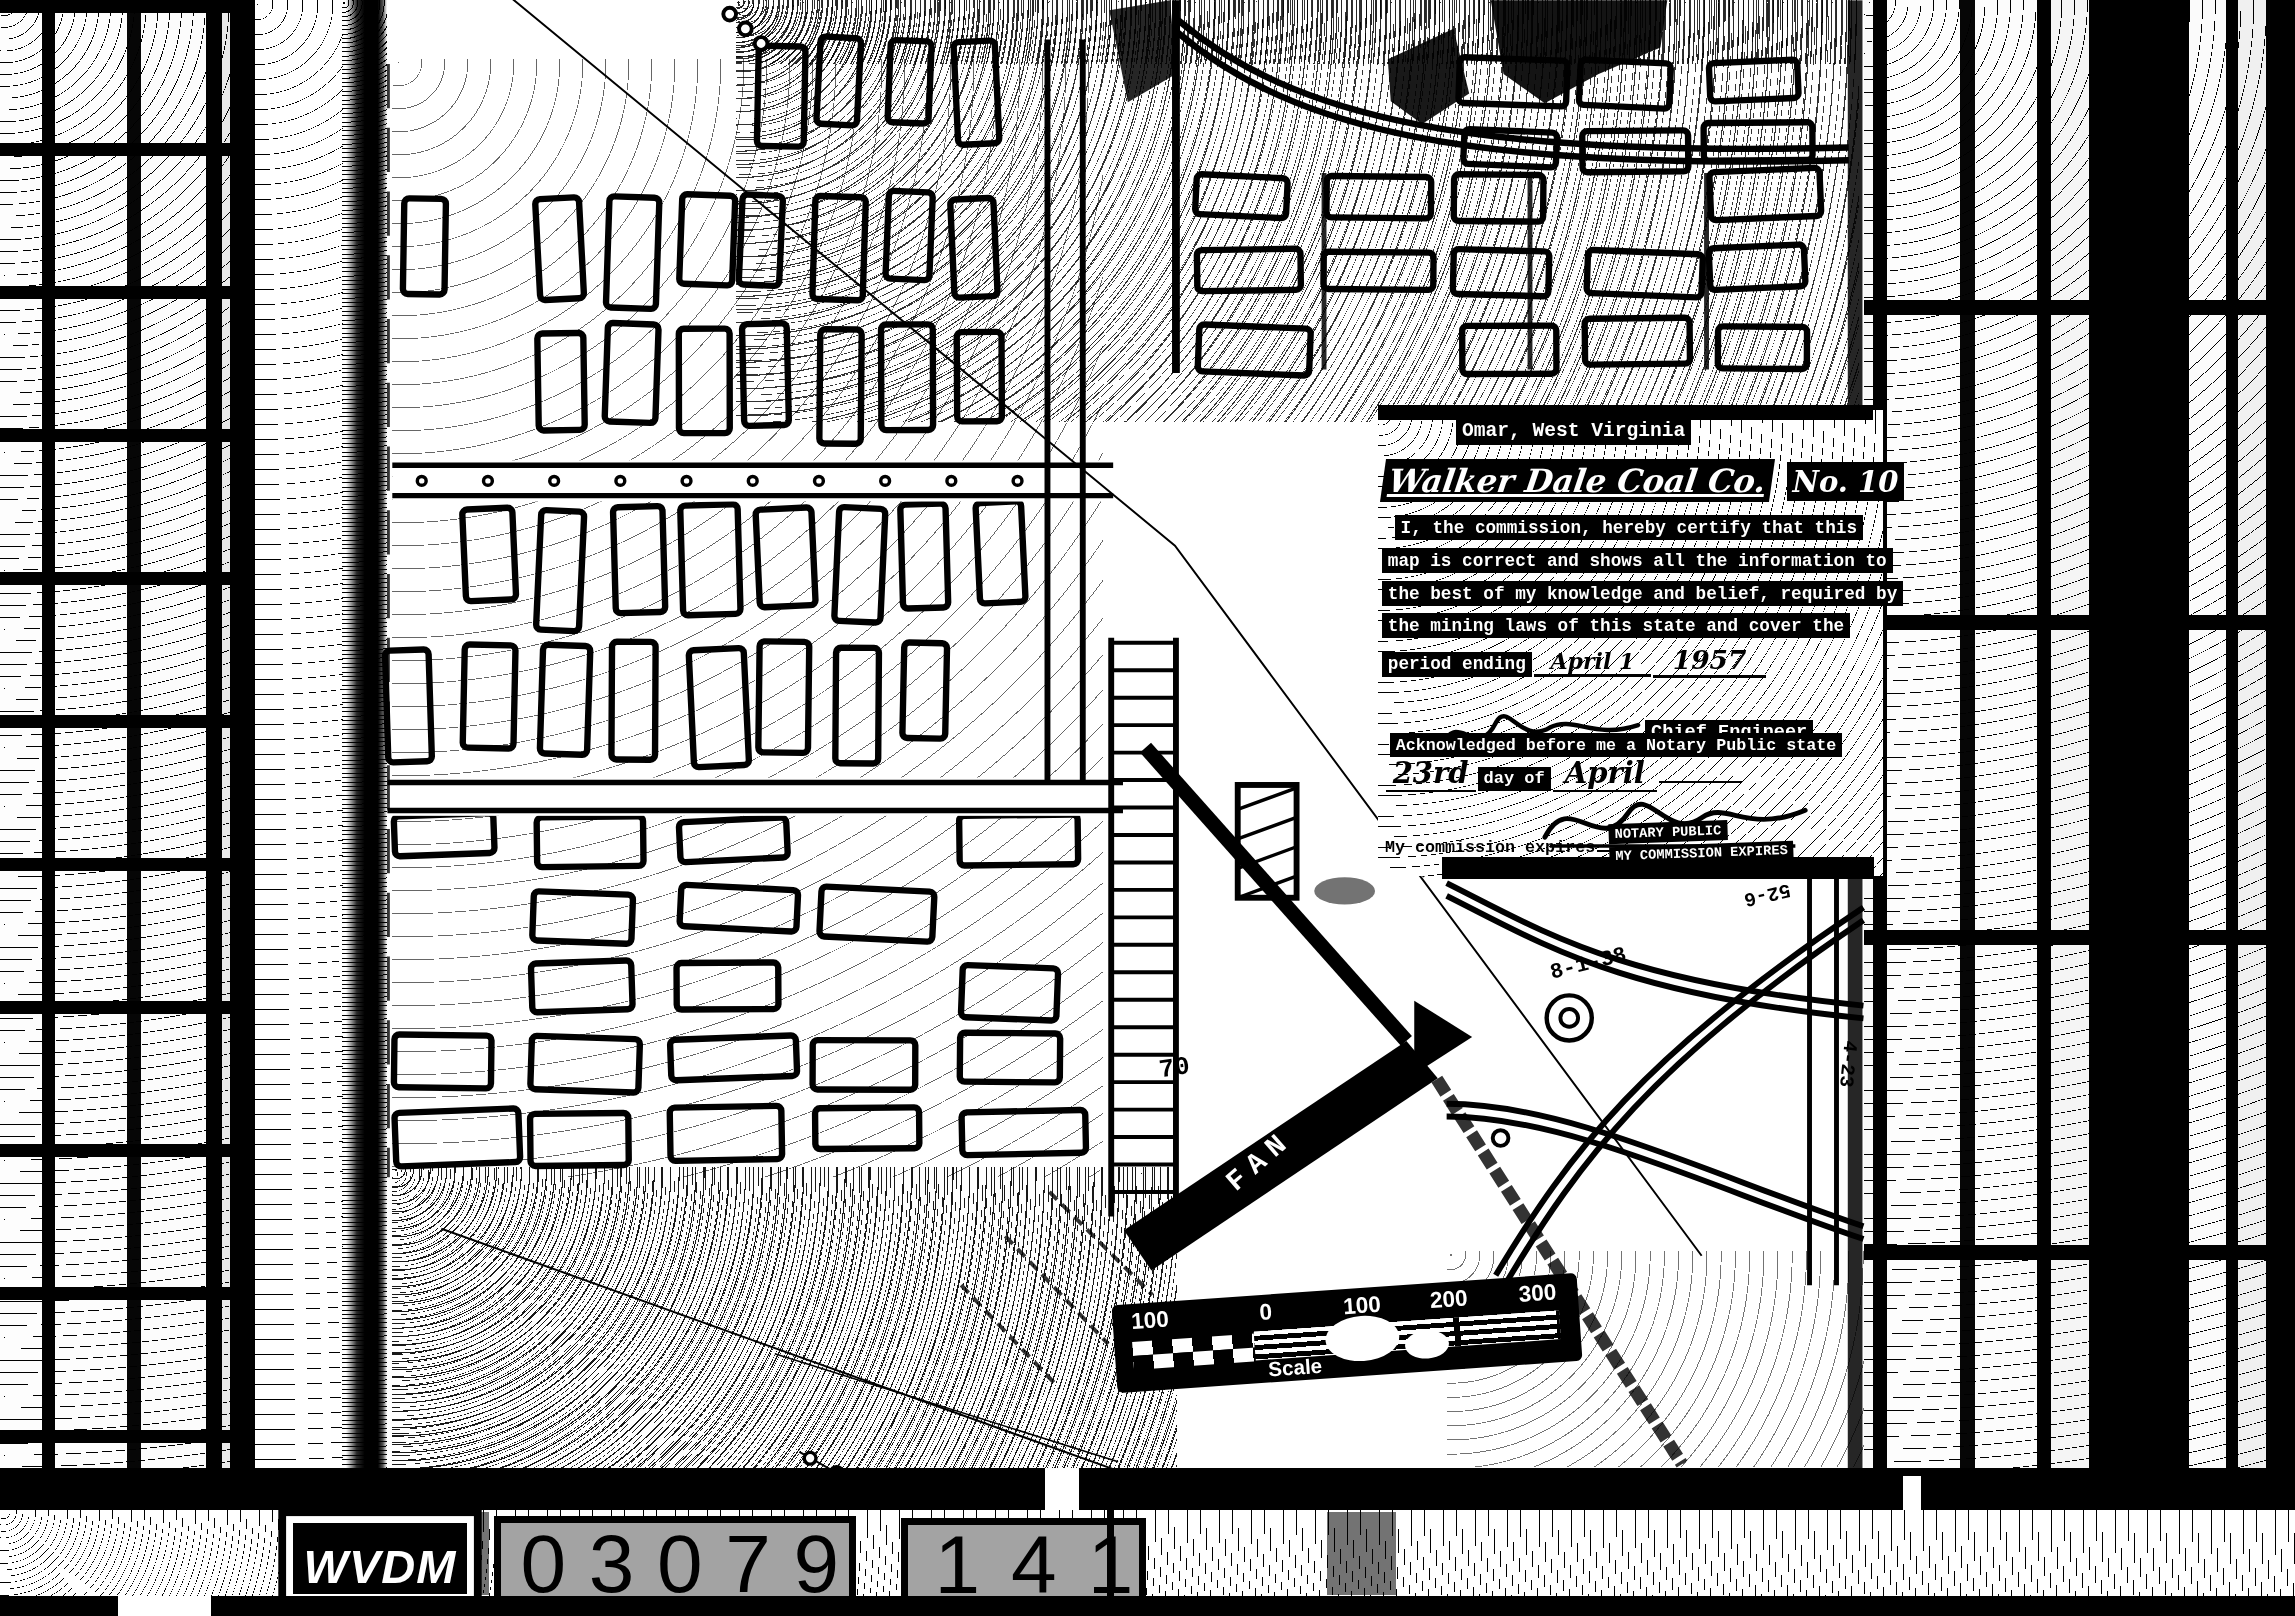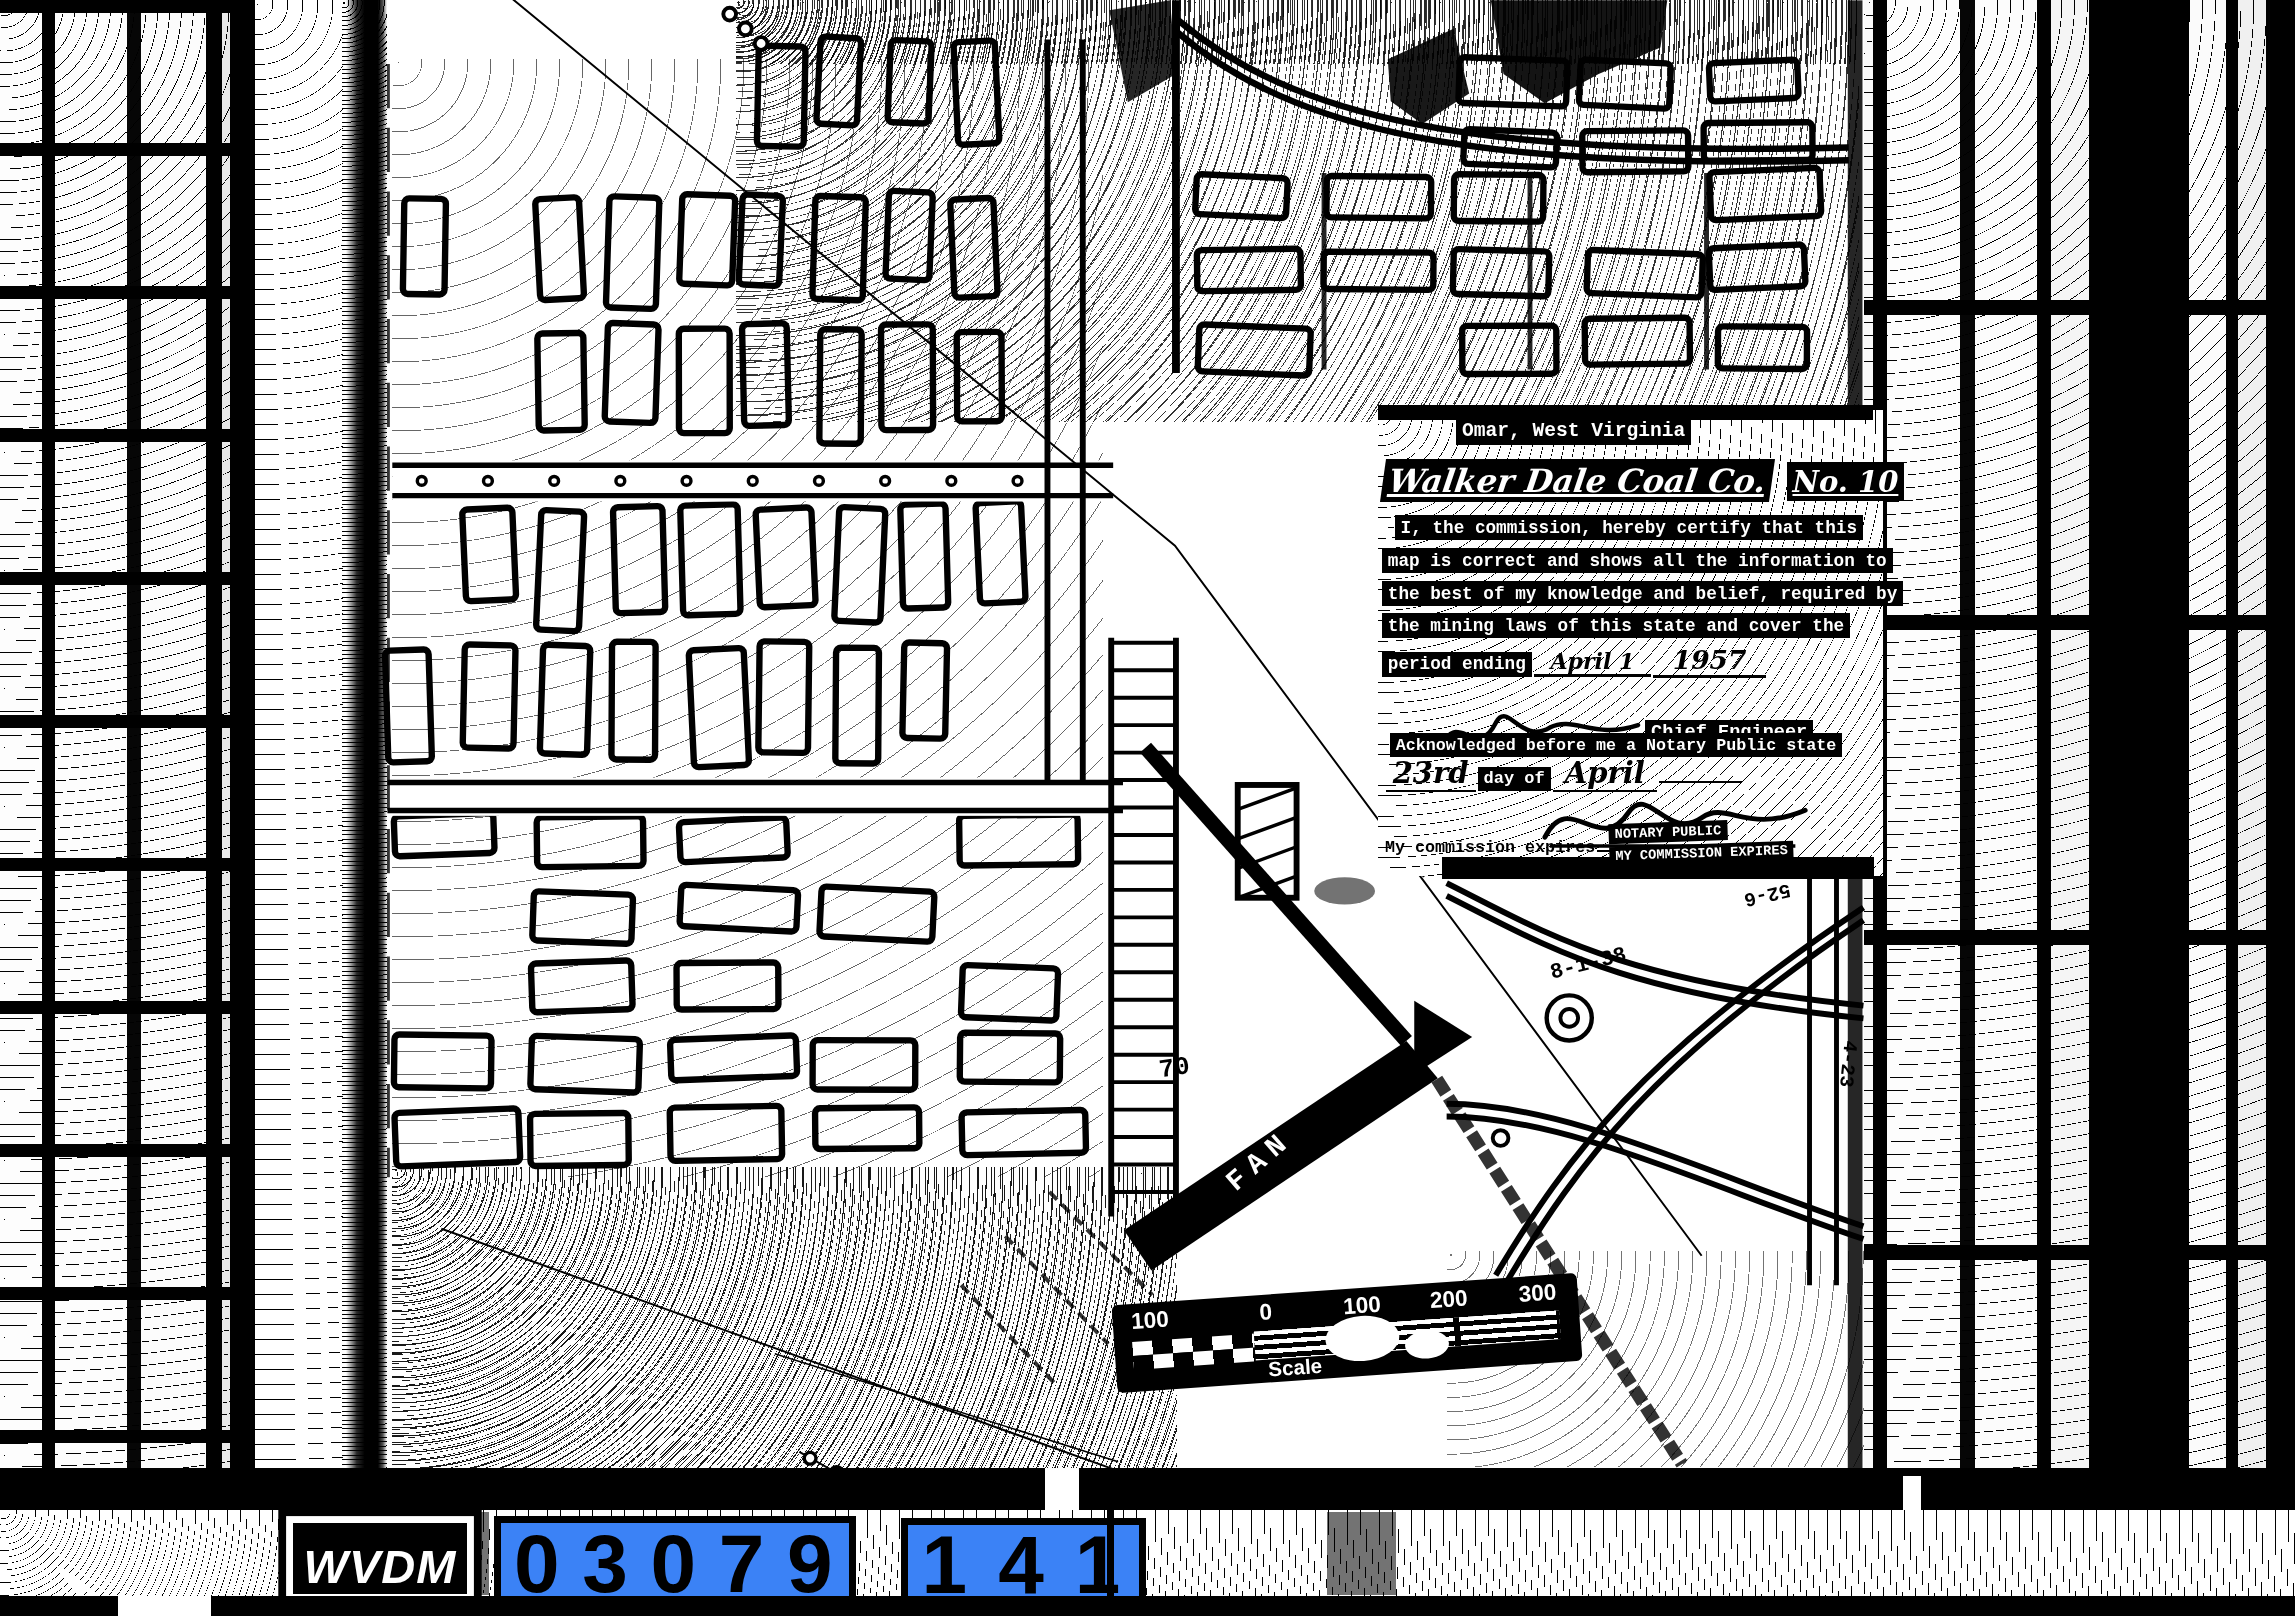--- a/index.html
+++ b/index.html
@@ -69,22 +69,22 @@
   
   .band-top{left:0;top:1468px;width:2295px;height:42px;background:#000;}
   .gap{position:absolute;background:#fff;}
   .strip{left:0;top:1510px;width:2295px;height:86px;background:
       repeating-radial-gradient(circle at 3.4px 2px,#000 0 0.5px,transparent 0.5px 6.4px),#fff;}
   .band-bottom{left:0;top:1596px;width:2295px;height:20.6px;background:#000;}
   .wvdm{left:293px;top:1523px;width:174px;height:71px;background:#000;color:#fff;
         display:flex;align-items:flex-end;justify-content:center;
         font-style:italic;font-weight:700;font-size:47px;letter-spacing:1px;
         box-shadow:0 0 0 6.9px #fff,0 0 0 14.7px #000;}
-  .numbox{position:absolute;background:#3b82f6;border:7.4px solid #000;display:flex;align-items:center;
-          justify-content:center;font-weight:700;color:#000;overflow:hidden;}
+  .numbox{position:absolute;background:#a3a3a3;border:7.4px solid #000;display:flex;align-items:center;
+          justify-content:flex-start;font-weight:400;color:#000;overflow:hidden;}
   .vdivider{left:1107px;top:1510px;width:6.9px;height:107px;background:#000;}
   .darkpatch{position:absolute;background:#000;opacity:.55;}
 </style>
 </head>
 <body>
 
 <div class="page">
 
   <div class="abs film-left"></div>
   <div class="abs margin-strip"></div>
@@ -267,21 +267,21 @@
 
   <div class="abs cert">
     <div class="abs cert-topbar"></div>
     <div class="abs cert-botbar"></div>
 
     <div class="cl" style="left:78px;top:7.8px">
       <span class="inv tw" style="font-size:19.6px">Omar, West Virginia</span>
     </div>
     <div class="cl" style="left:4.9px;top:49px">
       <span class="inv hand" style="font-size:32px;text-decoration:underline;transform:skewX(-8deg)">Walker Dale Coal Co.</span>
-      <span class="inv hand" style="font-size:29px;text-decoration:underline;margin-left:12.8px">No. 10</span>
+      <span class="inv hand" style="font-size:29px;margin-left:12.8px">No. 10</span>
     </div>
     <div class="cl" style="left:16.7px;top:105px"><span class="inv tw" style="font-size:17.7px">I, the commission, hereby certify that this</span></div>
     <div class="cl" style="left:3.9px;top:138px"><span class="inv tw" style="font-size:17.7px">map is correct and shows all the information to</span></div>
     <div class="cl" style="left:3.9px;top:171px"><span class="inv tw" style="font-size:17.7px">the best of my knowledge and belief, required by</span></div>
     <div class="cl" style="left:3.9px;top:203px"><span class="inv tw" style="font-size:17.7px">the mining laws of this state and cover the</span></div>
     <div class="cl" style="left:3.9px;top:234px">
       <span class="inv tw" style="font-size:17.7px">period ending</span>
       <span class="hand" style="font-size:22px;border-bottom:3.4px solid #000;padding:0 16.7px">April 1</span>
       <span class="hand" style="font-size:26.5px;border-bottom:3.4px solid #000;padding:0 19.6px">1957</span>
     </div>

